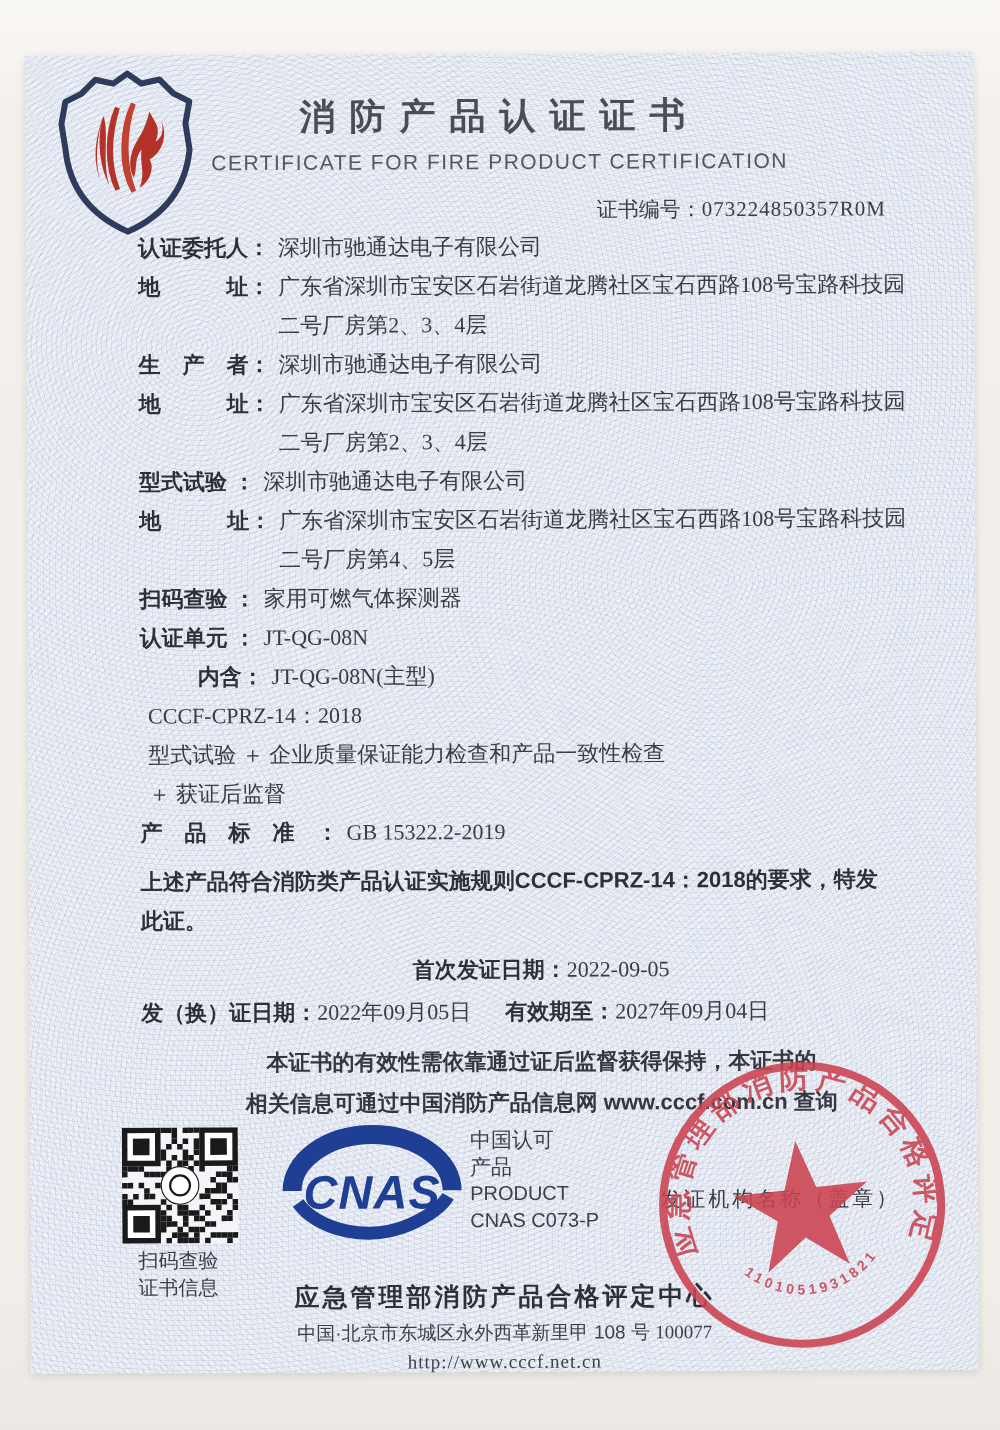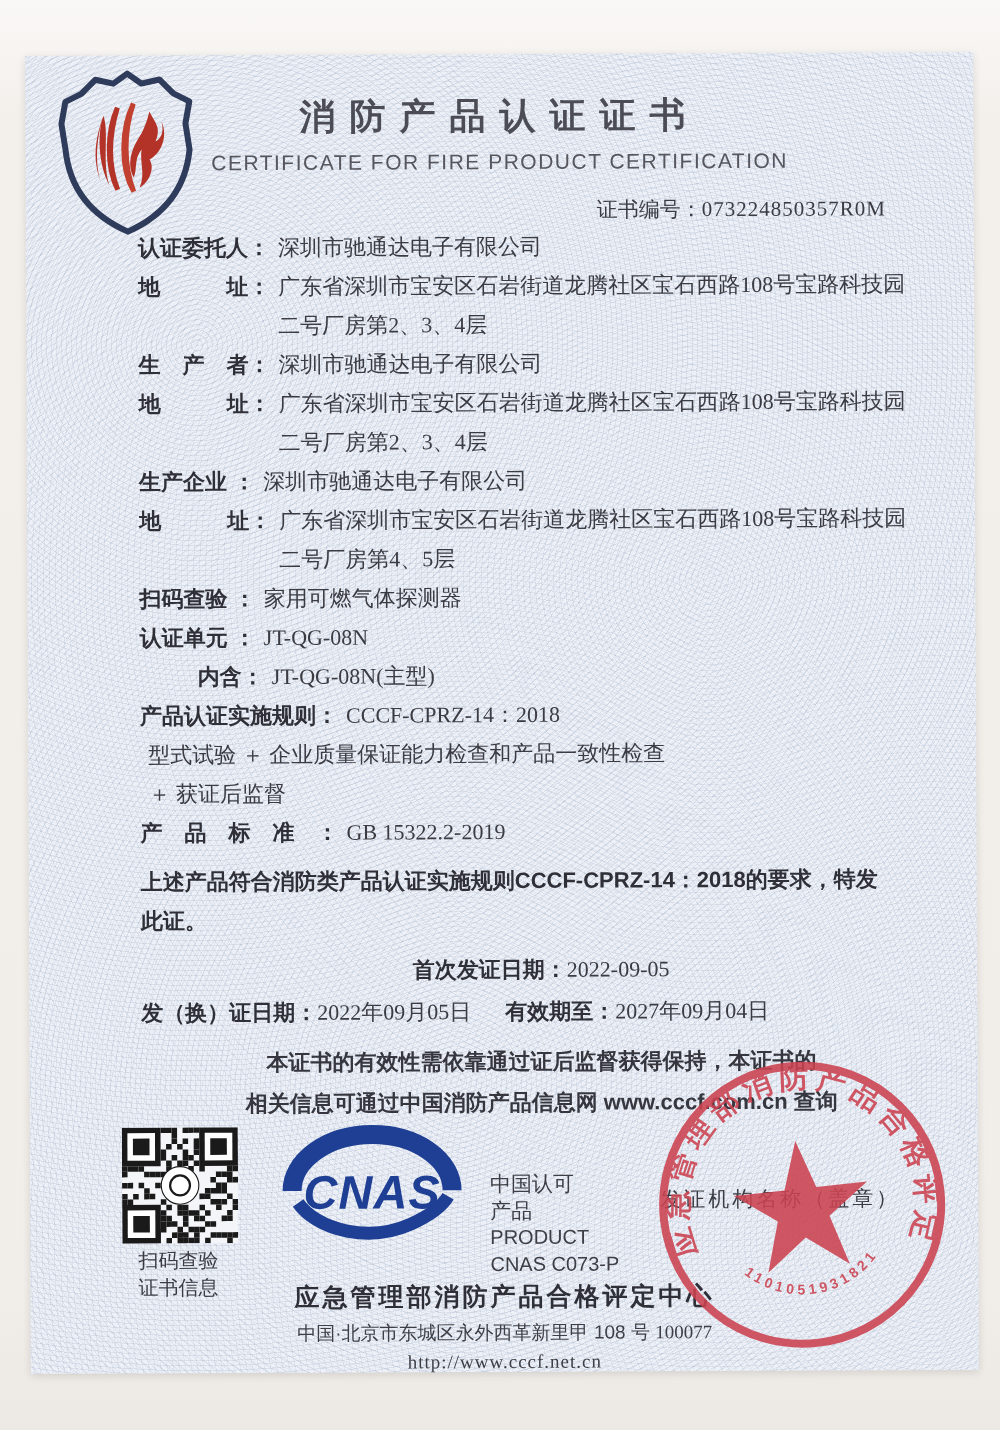--- a/index.html
+++ b/index.html
@@ -39,21 +39,21 @@
   .statement{font-size:22px;line-height:39px;font-weight:bold;color:#2e2f37;margin:14px 0 6px 0;}
   .dateline-center{text-align:center;font-size:22px;font-weight:bold;color:#2e2f37;margin:16px 0 4px 0;}
   .dateline{font-size:22px;font-weight:bold;color:#2e2f37;margin:12px 0 4px 0;}
   .serifv{font-family:"Liberation Serif","DejaVu Serif",serif;font-weight:normal;color:#3a3b43;}
   .gap{display:inline-block;width:34px;}
   .notice{text-align:center;font-size:22px;font-weight:600;color:#35363e;line-height:41px;margin-top:14px;}
   
   .qr{position:absolute;left:92px;top:1072px;width:116px;height:116px;}
   .qr-cap{position:absolute;left:108px;top:1192px;width:130px;font-size:20px;line-height:27px;color:#3a3b43;}
   .cnas{position:absolute;left:252px;top:1064px;width:180px;height:130px;}
-  .cnas-info{position:absolute;left:460px;top:1072px;font-size:20px;line-height:27px;color:#3d3e46;margin-top:44px;}
+  .cnas-info{position:absolute;left:440px;top:1072px;font-size:20px;line-height:27px;color:#3d3e46;}
   .cnas-info .zh{font-size:21px;}
   .seal-hint{position:absolute;left:630px;top:1132px;font-size:21px;letter-spacing:3px;color:#3a3b43;z-index:1;}
   .seal{position:absolute;left:622px;top:1002px;width:300px;height:300px;z-index:2;opacity:0.88;pointer-events:none;transform:rotate(-6deg);}
   .org{position:absolute;left:0;right:0;top:1226px;text-align:center;
     font-size:25px;font-weight:bold;letter-spacing:3px;color:#2e2f37;}
   .addr{position:absolute;left:0;right:0;top:1266px;text-align:center;font-size:19px;color:#3d3e46;}
   .addr .pc{display:inline-block;font-family:"Liberation Serif","DejaVu Serif",serif;}
   .site{position:absolute;left:0;right:0;top:1297px;text-align:center;font-size:19px;
     font-family:"Liberation Serif","DejaVu Serif",serif;color:#3d3e46;letter-spacing:1px;}
   svg text{font-family:"Liberation Sans","DejaVu Sans",sans-serif;}
@@ -99,21 +99,21 @@
 
     <div class="row">
       <span class="lbl">地　　　址：</span>
       <span class="val">
         <div>广东省深圳市宝安区石岩街道龙腾社区宝石西路108号宝路科技园</div>
         <div class="cont">二号厂房第2、3、4层</div>
       </span>
     </div>
 
     <div class="row">
-      <span class="lbl">生产企业 ：</span>
+      <span class="lbl">型式试验 ：</span>
       <span class="val">深圳市驰通达电子有限公司</span>
     </div>
 
     <div class="row">
       <span class="lbl">地　　　址：</span>
       <span class="val">
         <div>广东省深圳市宝安区石岩街道龙腾社区宝石西路108号宝路科技园</div>
         <div class="cont">二号厂房第4、5层</div>
       </span>
     </div>
@@ -127,21 +127,20 @@
       <span class="lbl">认证单元 ：</span>
       <span class="val">JT-QG-08N</span>
     </div>
 
     <div class="row indent">
       <span class="lbl">内含：</span>
       <span class="val">JT-QG-08N(主型)</span>
     </div>
 
     <div class="row">
-      <span class="lbl">产品认证实施规则：</span>
       <span class="val">CCCF-CPRZ-14：2018</span>
     </div>
 
     <div class="row">
       <span class="val">
         <div>型式试验 ＋ 企业质量保证能力检查和产品一致性检查</div>
         <div class="cont">＋ 获证后监督</div>
       </span>
     </div>
 

